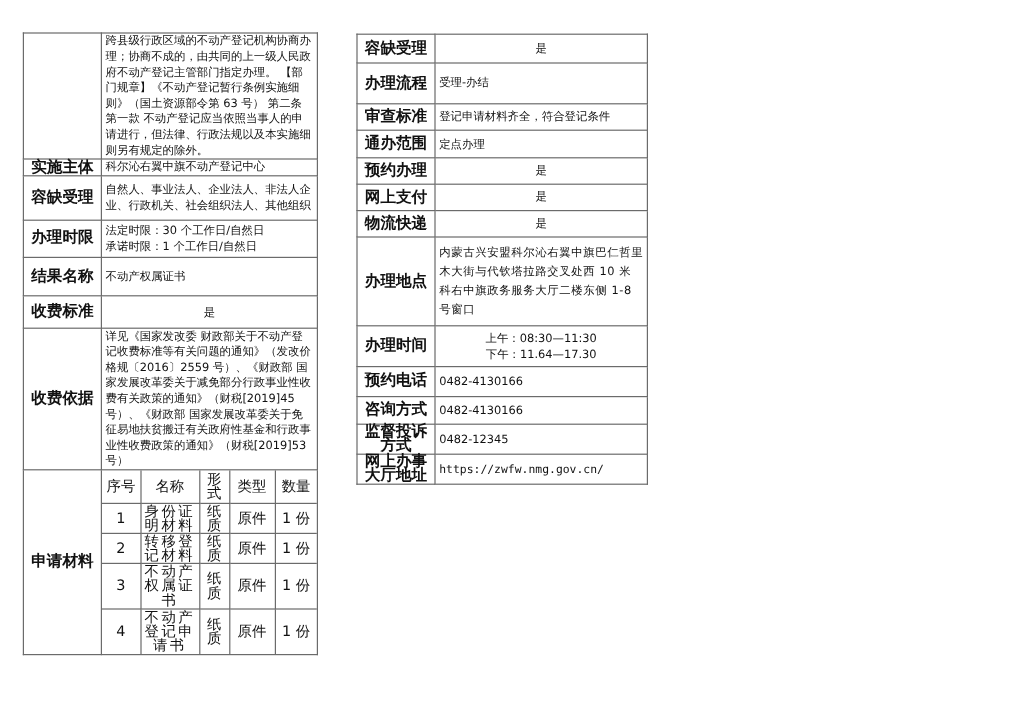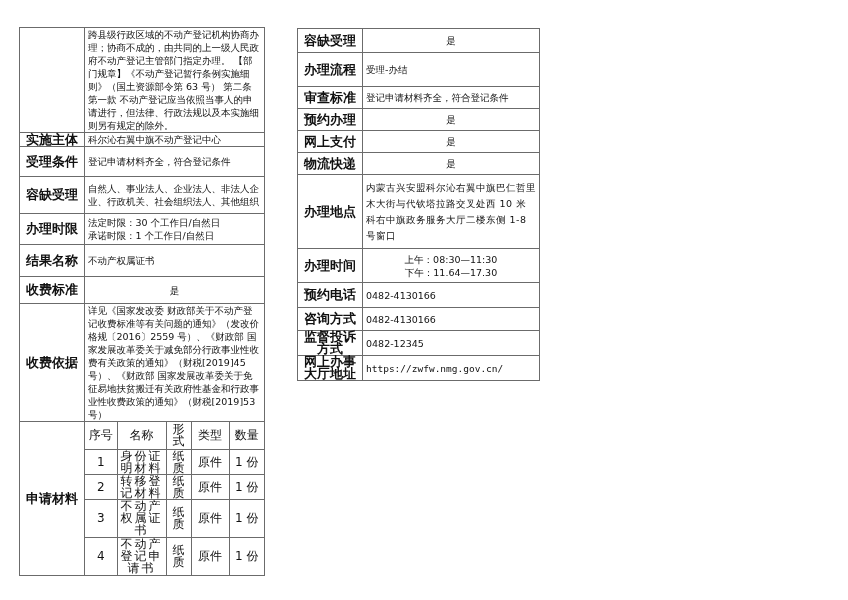--- a/index.html
+++ b/index.html
@@ -31,24 +31,20 @@
       <col>
     </colgroup>
   <tbody>
       <tr style="height:100px">
     <td class="lbl"></td>
     <td>跨县级行政区域的不动产登记机构协商办理；协商不成的，由共同的上一级人民政府不动产登记主管部门指定办理。 【部门规章】《不动产登记暂行条例实施细则》（国土资源部令第 63 号） 第二条第一款  不动产登记应当依照当事人的申请进行，但法律、行政法规以及本实施细则另有规定的除外。</td>
   </tr>
   <tr style="height:14px">
     <td class="lbl">实施主体</td>
     <td>科尔沁右翼中旗不动产登记中心</td>
-  </tr>
-  <tr style="height:30px">
-    <td class="lbl">受理条件</td>
-    <td>登记申请材料齐全，符合登记条件</td>
   </tr>
   <tr style="height:37px">
     <td class="lbl">容缺受理</td>
     <td>自然人、事业法人、企业法人、非法人企业、行政机关、社会组织法人、其他组织</td>
   </tr>
   <tr style="height:31px">
     <td class="lbl">办理时限</td>
     <td>
       <div>法定时限：30 个工作日/自然日</div>
       <div>承诺时限：1 个工作日/自然日</div>
@@ -131,20 +127,24 @@
     <td class="center">是</td>
   </tr>
   <tr style="height:34px">
     <td class="lbl">办理流程</td>
     <td>受理-办结</td>
   </tr>
   <tr style="height:22px">
     <td class="lbl">审查标准</td>
     <td>登记申请材料齐全，符合登记条件</td>
   </tr>
+  <tr style="height:23px">
+    <td class="lbl">通办范围</td>
+    <td>定点办理</td>
+  </tr>
   <tr style="height:22px">
     <td class="lbl">预约办理</td>
     <td class="center">是</td>
   </tr>
   <tr style="height:22px">
     <td class="lbl">网上支付</td>
     <td class="center">是</td>
   </tr>
   <tr style="height:22px">
     <td class="lbl">物流快递</td>

